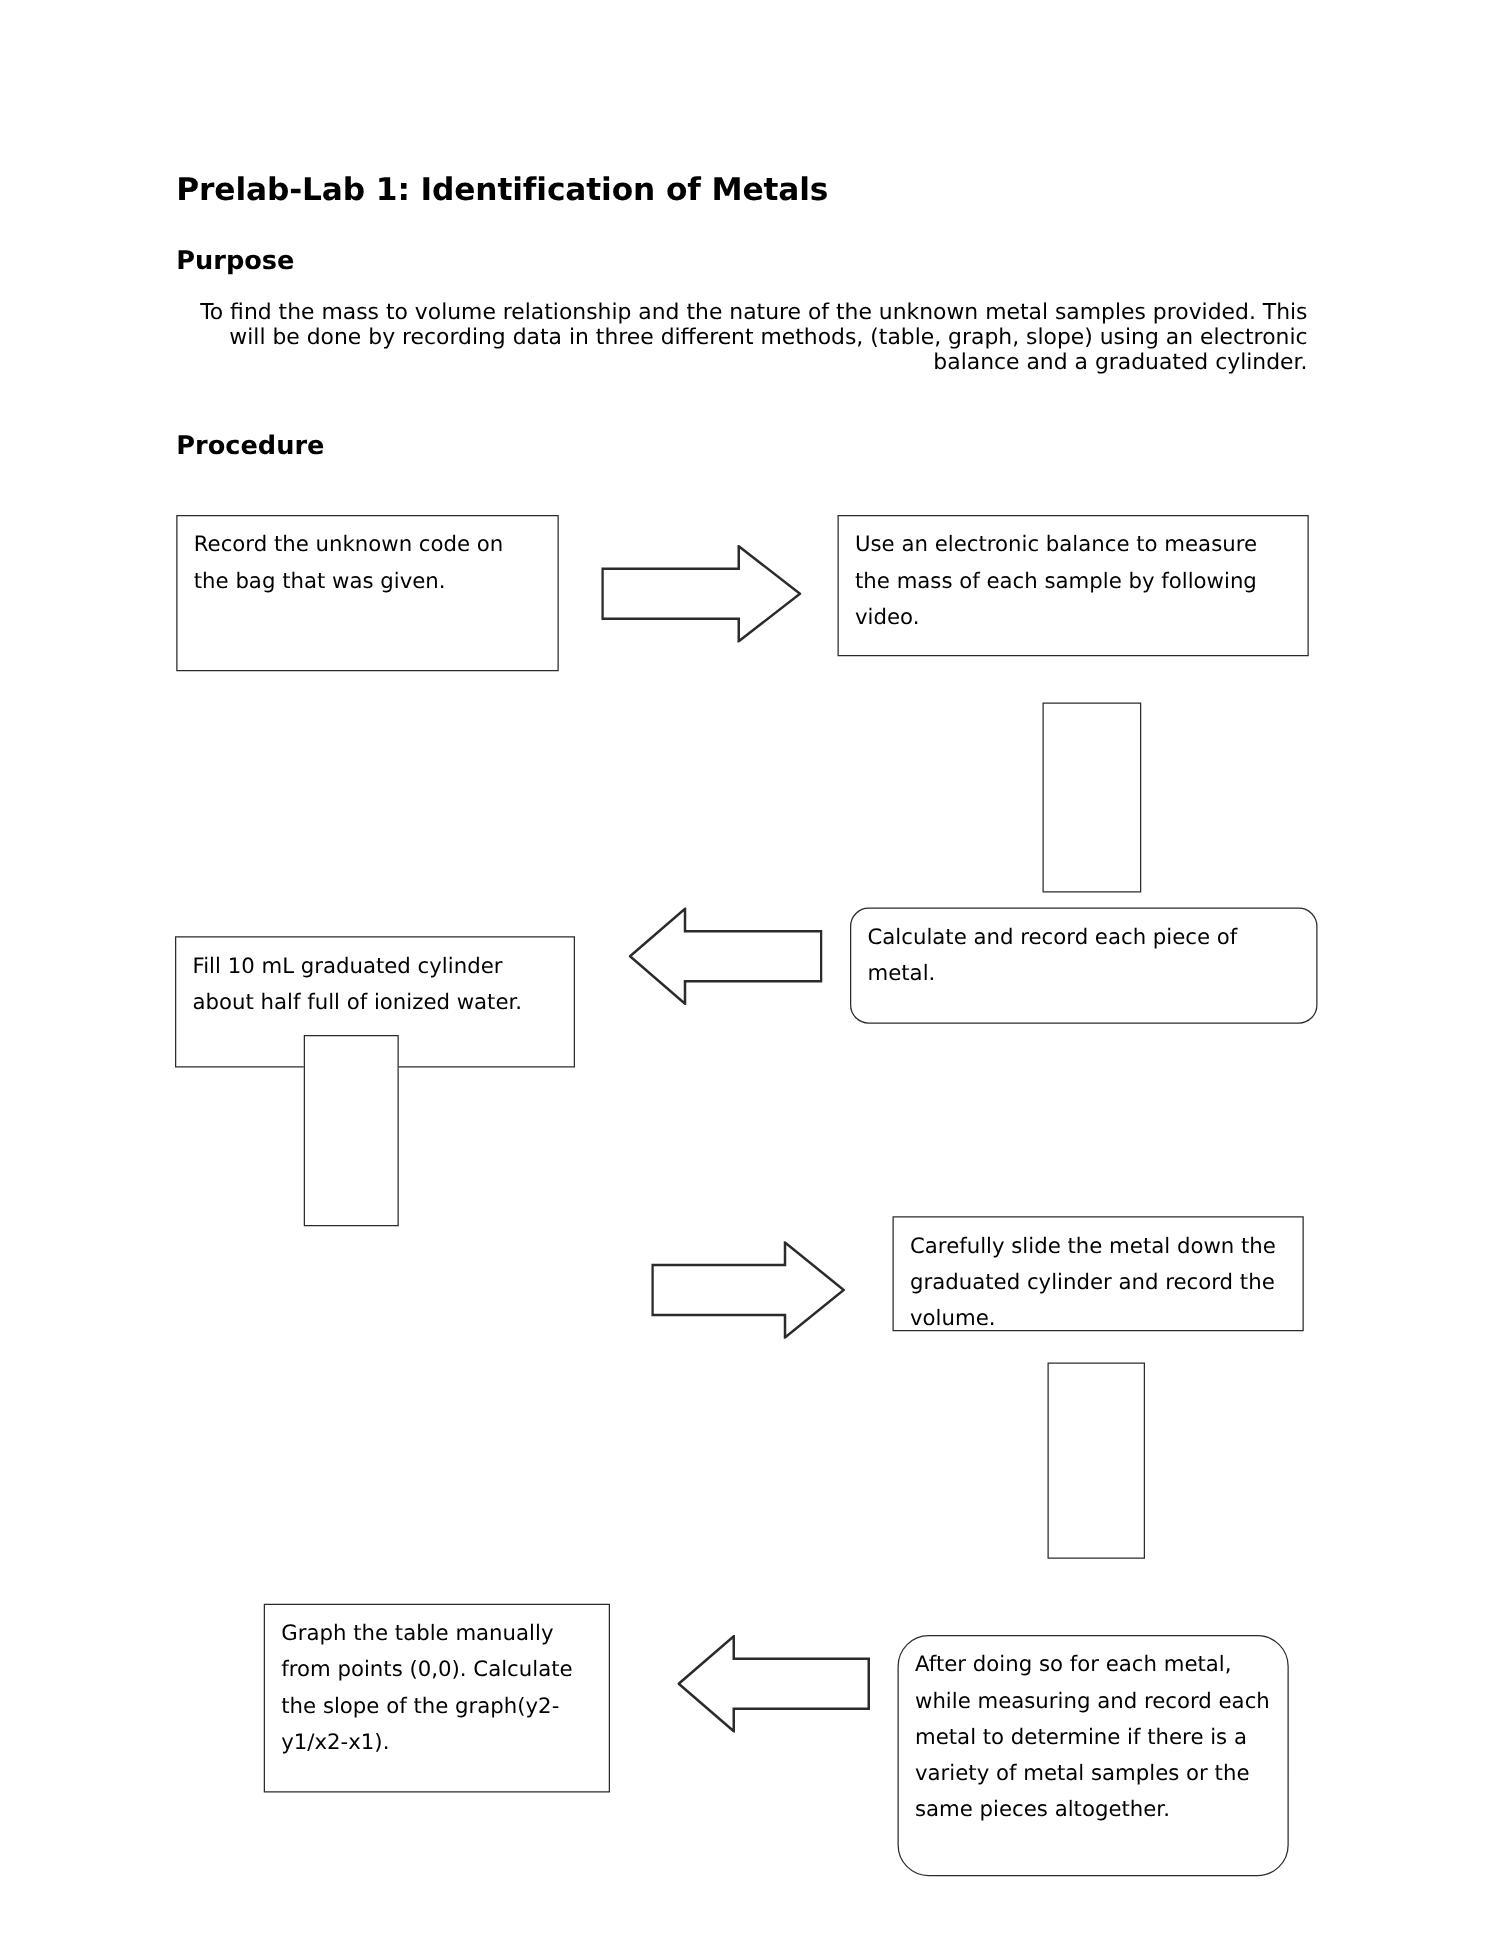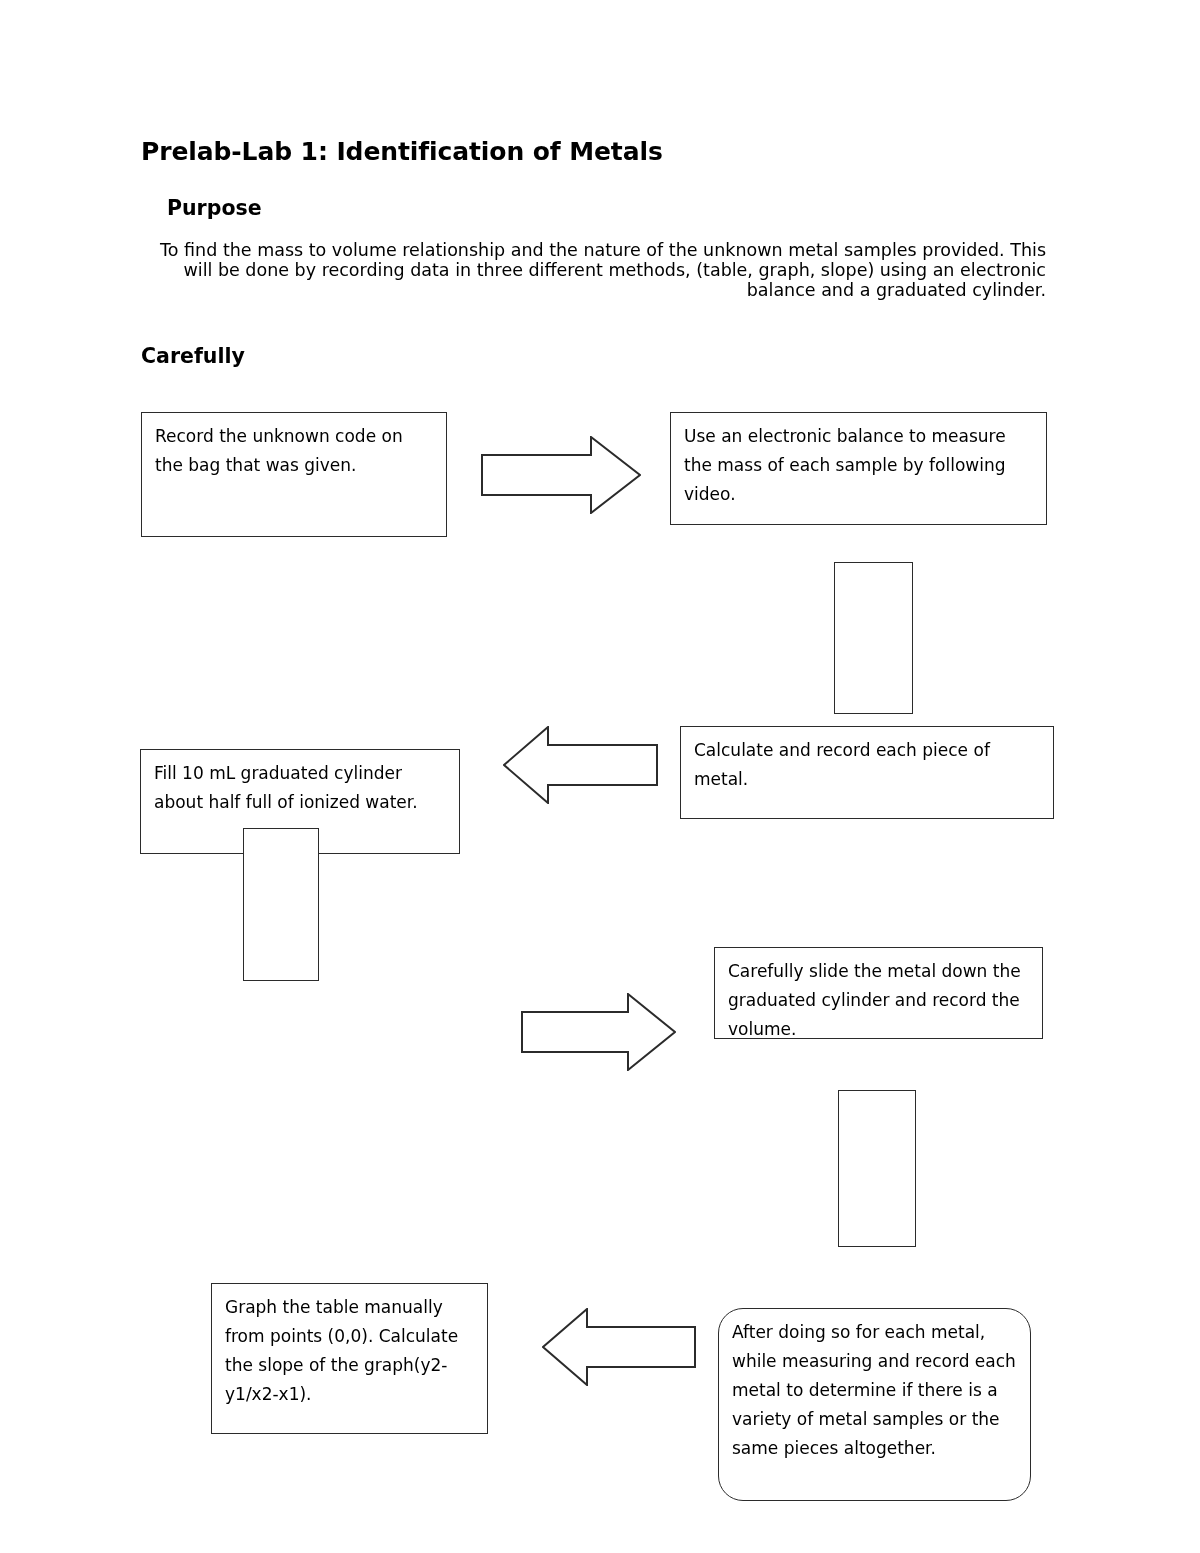--- a/index.html
+++ b/index.html
@@ -32,21 +32,21 @@
     line-height: 1.15;
   }
   .doc-heading {
     position: absolute;
     left: 141px;
     width: 920px;
     font-size: 20.5px;
     font-weight: bold;
     line-height: 1.15;
   }
-  #heading-purpose { top: 197px; margin-left: 26px; }
+  #heading-purpose { top: 197px; }
   #heading-procedure { top: 345px; }
 
   .doc-paragraph {
     position: absolute;
     left: 141px;
     top: 240px;
     width: 905px;
     font-size: 17.5px;
     line-height: 20px;
     text-align: right;
@@ -95,21 +95,21 @@
 <body>
 
 <div id="page">
 
   <div class="doc-title">Prelab-Lab 1: Identification of Metals</div>
 
   <div class="doc-heading" id="heading-purpose">Purpose</div>
 
   <div class="doc-paragraph">To find the mass to volume relationship and the nature of the unknown metal samples provided. This will be done by recording data in three different methods, (table, graph, slope) using an electronic balance and a graduated cylinder.</div>
 
-  <div class="doc-heading" id="heading-procedure">Carefully</div>
+  <div class="doc-heading" id="heading-procedure">Procedure</div>
 
   <div id="flowchart">
 
     <div class="flow-box" style="left:141px; top:412px; width:306px; height:125px;">Record the unknown code on the bag that was given.</div>
 
     <div class="arrow-shape" style="left:481px; top:436px; width:160px; height:78px;">
       <svg viewBox="0 0 160 78" preserveAspectRatio="none">
         <polygon points="1,19 110,19 110,1 159,39 110,77 110,59 1,59"></polygon>
       </svg>
     </div>
@@ -119,32 +119,32 @@
     <div class="connector" style="left:834px; top:562px; width:79px; height:152px;"></div>
 
     <div class="flow-box" style="left:140px; top:749px; width:320px; height:105px;">Fill 10 mL graduated cylinder about half full of ionized water.</div>
 
     <div class="arrow-shape" style="left:503px; top:726px; width:155px; height:78px;">
       <svg viewBox="0 0 155 78" preserveAspectRatio="none">
         <polygon points="154,19 45,19 45,1 1,39 45,77 45,59 154,59"></polygon>
       </svg>
     </div>
 
-    <div class="flow-box" style="left:680px; top:726px; width:374px; height:93px;">Calculate and record each piece of metal.</div>
+    <div class="flow-box" style="left:680px; top:726px; width:374px; height:93px;border-radius:15px;">Calculate and record each piece of metal.</div>
 
     <div class="connector" style="left:243px; top:828px; width:76px; height:153px;"></div>
 
 
     <div class="arrow-shape" style="left:521px; top:993px; width:155px; height:78px;">
       <svg viewBox="0 0 155 78" preserveAspectRatio="none">
         <polygon points="1,19 107,19 107,1 154,39 107,77 107,59 1,59"></polygon>
       </svg>
     </div>
 
-    <div class="flow-box" style="left:714px; top:947px; width:329px; height:92px;">Carefully slide the metal down the graduated cylinder and record the volume.</div>
+    <div class="flow-box" style="left:714px; top:973px; width:329px; height:92px;">Carefully slide the metal down the graduated cylinder and record the volume.</div>
 
     <div class="connector" style="left:838px; top:1090px; width:78px; height:157px;"></div>
 
     <div class="flow-box" style="left:211px; top:1283px; width:277px; height:151px;">Graph the table manually from points (0,0). Calculate the slope of the graph(y2-y1/x2-x1).</div>
 
     <div class="arrow-shape" style="left:542px; top:1308px; width:154px; height:78px;">
       <svg viewBox="0 0 154 78" preserveAspectRatio="none">
         <polygon points="153,19 45,19 45,1 1,39 45,77 45,59 153,59"></polygon>
       </svg>
     </div>

